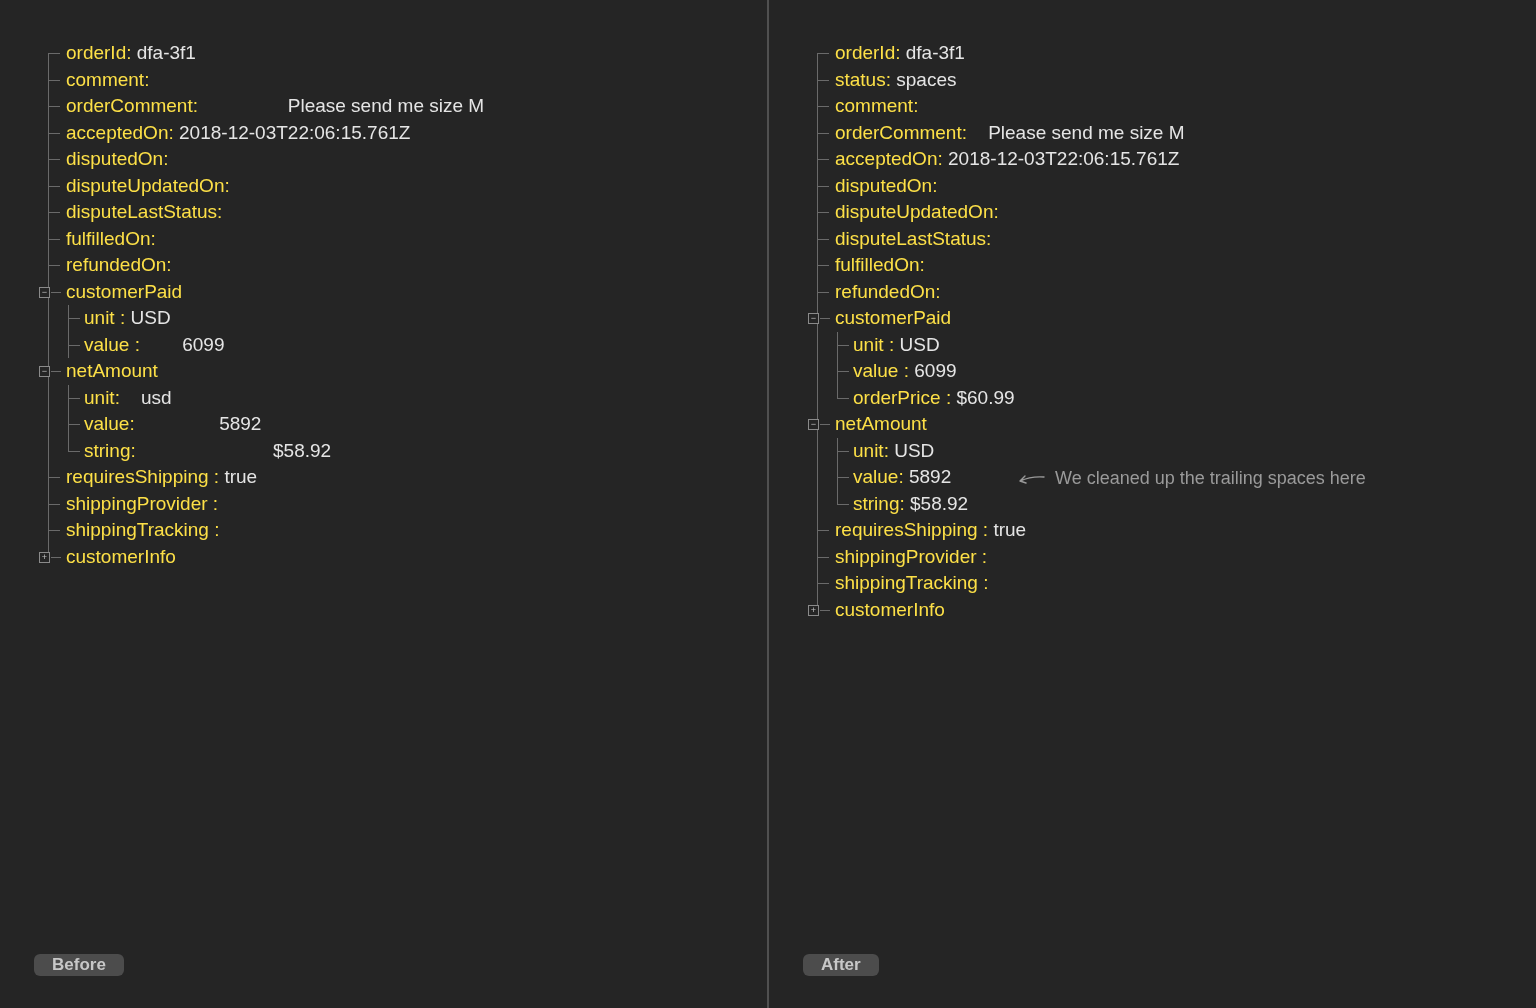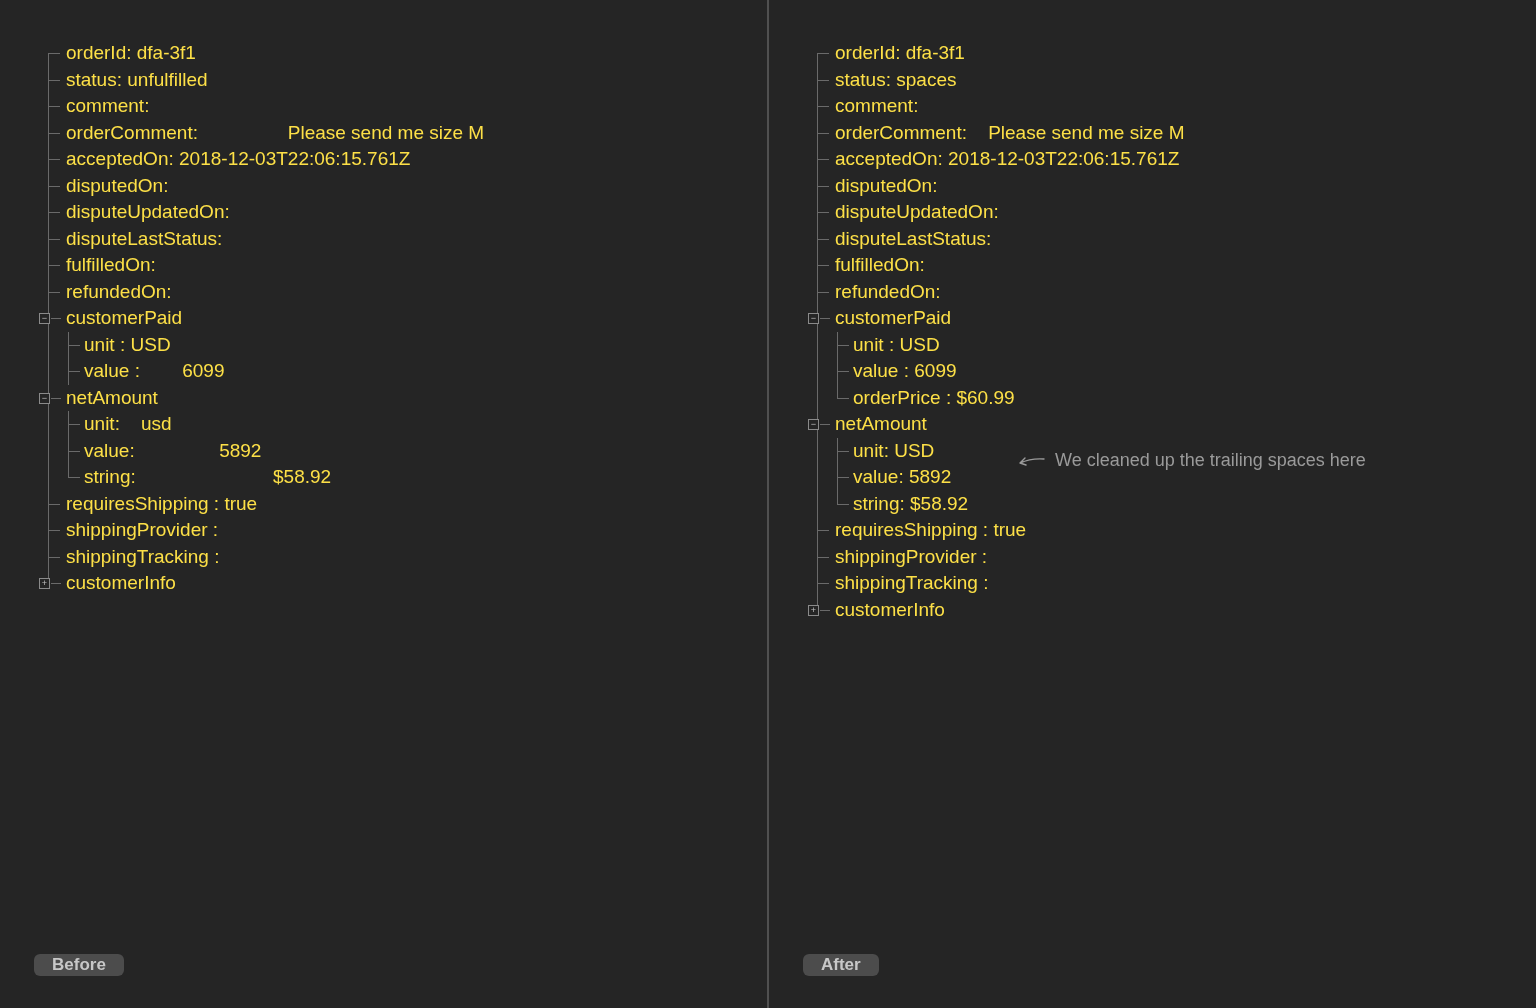--- a/index.html
+++ b/index.html
@@ -20,21 +20,21 @@
   }
   .panel-left { border-right: 2px solid #505050; }
   .tree { position: relative; }
   .node {
     position: relative;
     padding-left: 36px;
     line-height: 26.5px;
     white-space: pre;
   }
   .key { color: #fde047; }
-  .val { color: #fde047; }
+  .val { color: #e5e5e5; }
   
   .branch {
     position: absolute;
     left: 14px;
     top: 0;
     width: 20px;
     height: 26.5px;
     pointer-events: none;
   }
   .branch::before { 
@@ -135,21 +135,20 @@
   }
   .annot svg { flex-shrink:0; }
 </style>
 </head>
 <body>
 
 <div class="panel panel-left">
   <div class="tree">
 
     <div class="node"><span class="branch first"></span><span class="key">orderId:</span><span class="val"><span> </span><span>dfa-3f1</span></span></div>
-    <div class="node"><span class="branch"></span><span class="key">status:</span><span class="val"><span> </span><span>unfulfilled</span></span></div>
     <div class="node"><span class="branch"></span><span class="key">comment:</span></div>
     <div class="node"><span class="branch"></span><span class="key">orderComment:</span><span class="val"><span>                 </span><span>Please send me size M</span></span></div>
     <div class="node"><span class="branch"></span><span class="key">acceptedOn:</span><span class="val"><span> </span><span>2018-12-03T22:06:15.761Z</span></span></div>
     <div class="node"><span class="branch"></span><span class="key">disputedOn:</span></div>
     <div class="node"><span class="branch"></span><span class="key">disputeUpdatedOn:</span></div>
     <div class="node"><span class="branch"></span><span class="key">disputeLastStatus:</span></div>
     <div class="node"><span class="branch"></span><span class="key">fulfilledOn:</span></div>
     <div class="node"><span class="branch"></span><span class="key">refundedOn:</span></div>
 
     <div class="node"><span class="branch cont"></span><span class="toggle">−</span><span class="toggle-dash"></span><span class="key">customerPaid</span></div>
@@ -194,21 +193,21 @@
     <div class="child"><span class="cbranch"></span><span class="cb2"></span><span class="key">value:</span><span class="val"><span> </span><span>5892</span></span></div>
     <div class="child"><span class="cbranch"></span><span class="cb2 last"></span><span class="key">string:</span><span class="val"><span> </span><span>$58.92</span></span></div>
 
     <div class="node"><span class="branch"></span><span class="key">requiresShipping :</span><span class="val"><span> </span><span>true</span></span></div>
     <div class="node"><span class="branch"></span><span class="key">shippingProvider :</span></div>
     <div class="node"><span class="branch"></span><span class="key">shippingTracking :</span></div>
     <div class="node"><span class="branch last cont"></span><span class="toggle">+</span><span class="toggle-dash"></span><span class="key">customerInfo</span></div>
 
   </div>
 
-  <div class="annot" style="left:248px; top:450px;">
+  <div class="annot" style="left:248px; top:468px;">
     <svg width="28" height="14" viewBox="0 0 28 14">
       <path d="M27 5 Q14 4 3 9 M3 9 l5 -5 M3 9 l6 2" stroke="#9a9a9a" stroke-width="1.4" fill="none" stroke-linecap="round"></path>
     </svg>
     <span>We cleaned up the trailing spaces here</span>
   </div>
 
   <div class="badge">After</div>
 </div>
 
 </body></html>

